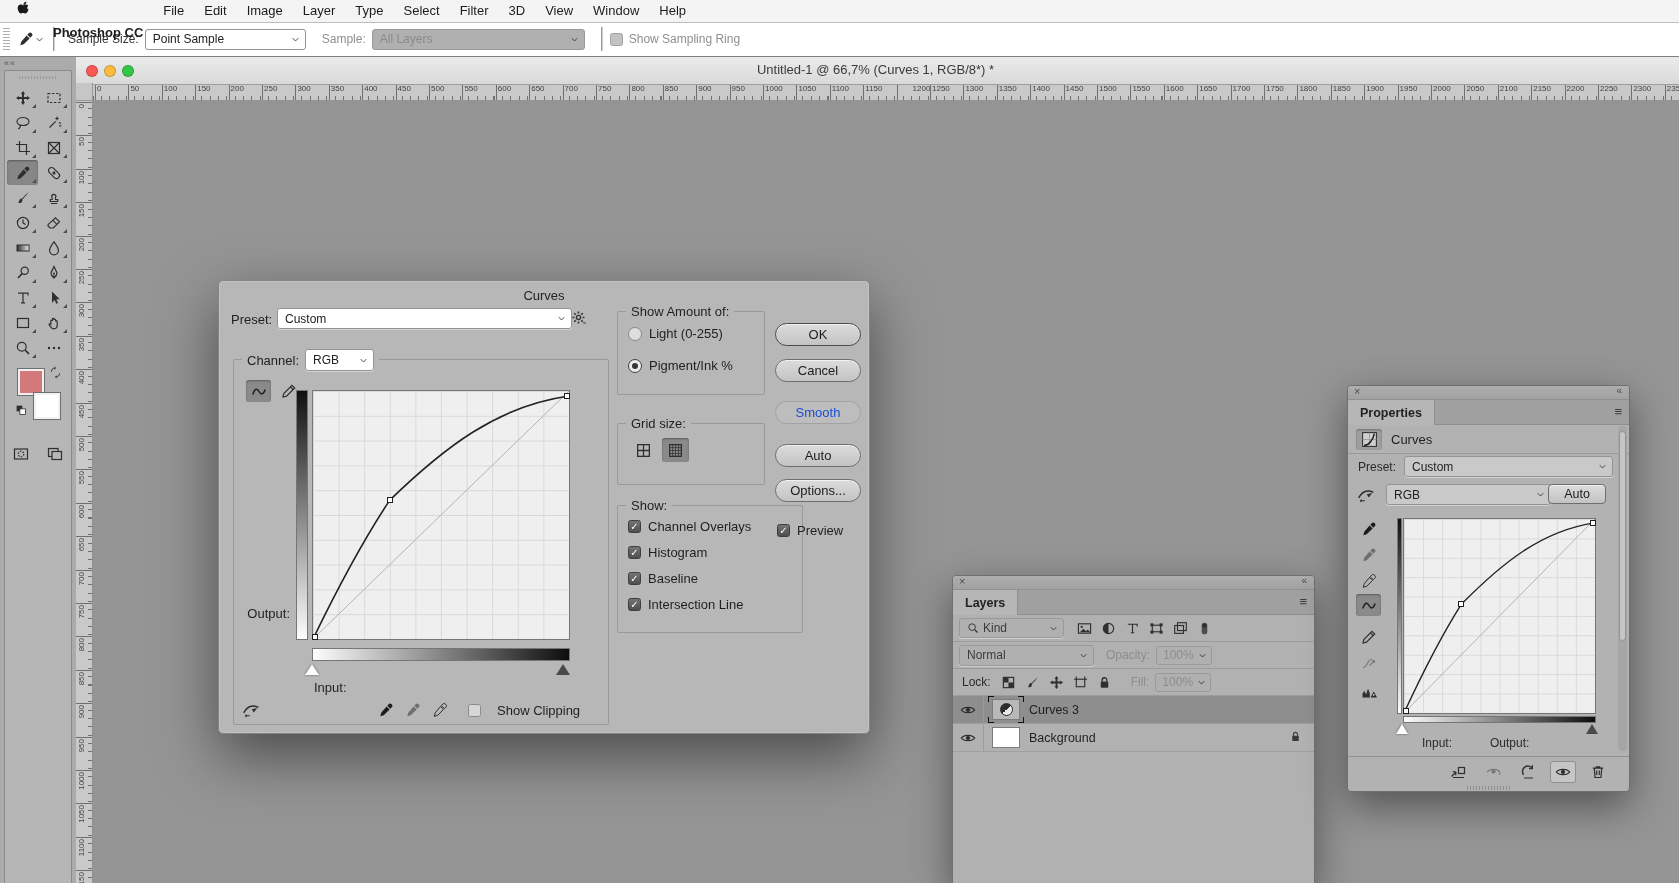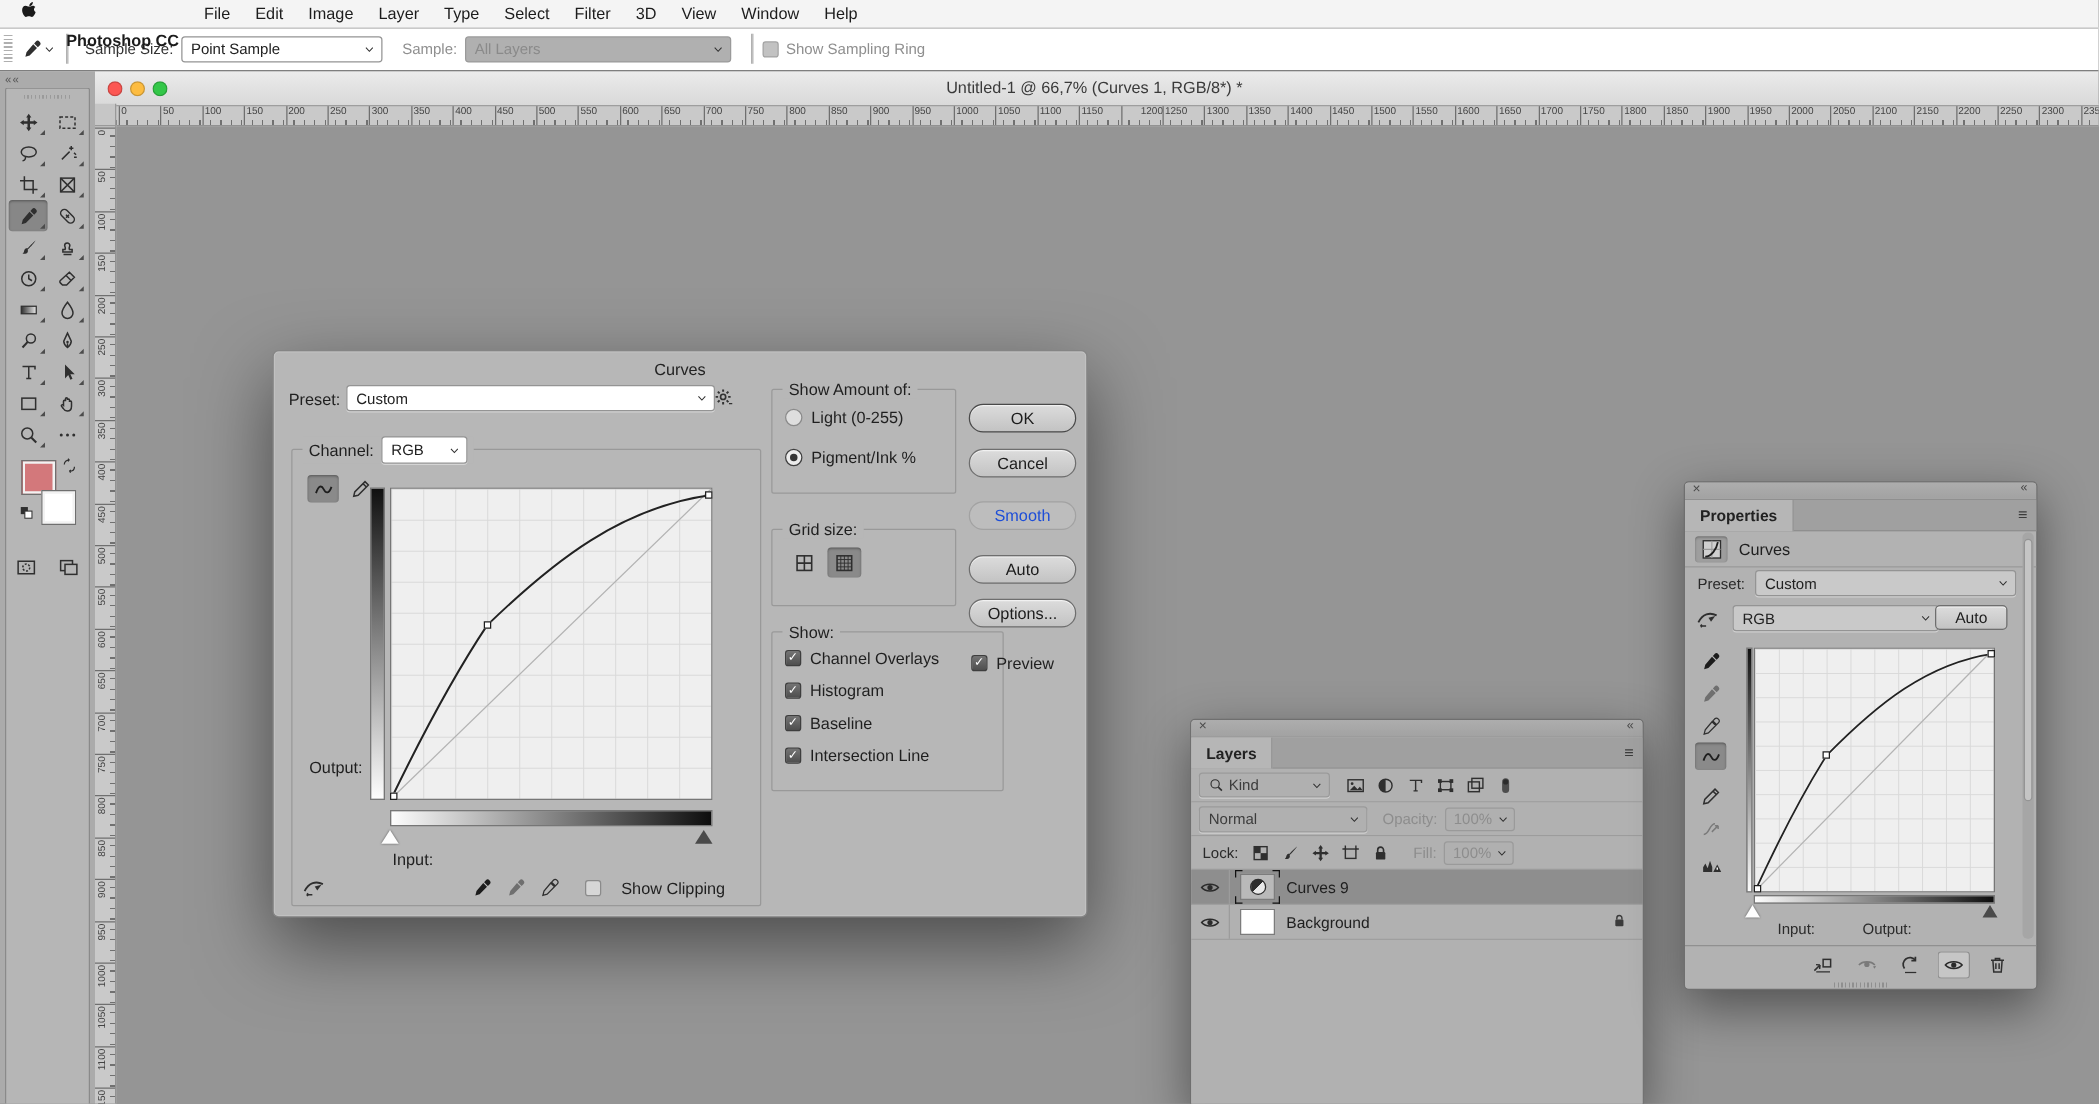--- a/index.html
+++ b/index.html
@@ -966,21 +966,21 @@
         </div>
         <div class="thumbwrap">
           <span class="corner c-tl"></span>
           <span class="corner c-tr"></span>
           <span class="corner c-bl"></span>
           <span class="corner c-br"></span>
           <div class="thumb">
             <span class="halfcirc"></span>
           </div>
         </div>
-        <span class="lname">Curves 9</span>
+        <span class="lname">Curves 3</span>
       </div>
       <div class="layerrow">
         <div class="eyecol">
           <span class="icon">
             <svg width="16" height="16" viewBox="0 0 16 16">
               <path d="M1.3 8C4 4.4 12 4.4 14.7 8 12 11.6 4 11.6 1.3 8z" fill="none" stroke="#2b2b2b" stroke-width="1.2"></path>
               <circle cx="8" cy="8" r="2.1" fill="#2b2b2b"></circle>
             </svg>
           </span>
         </div>

